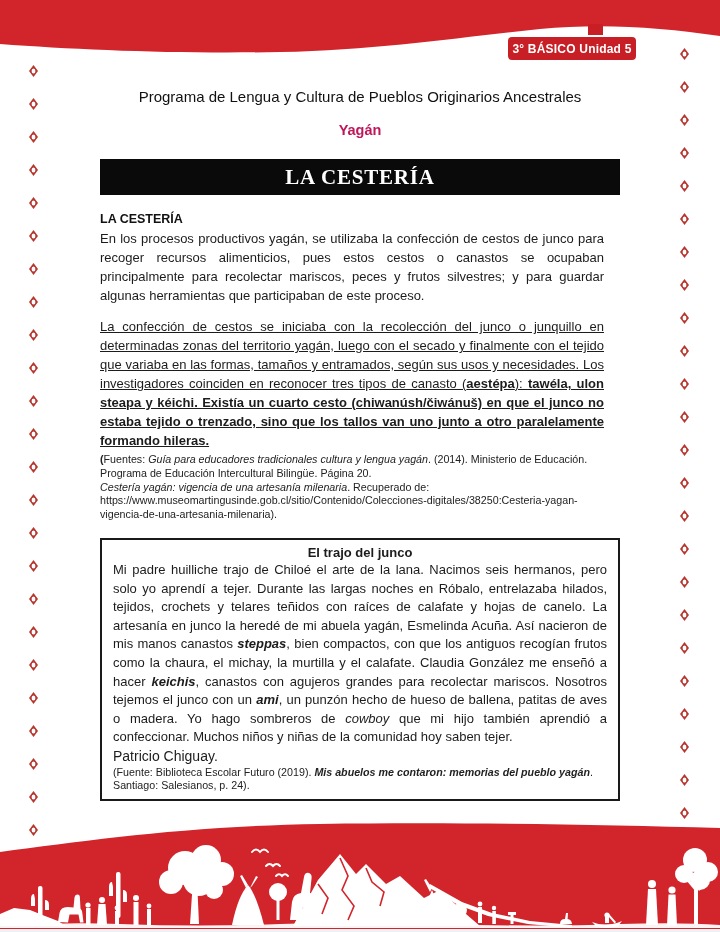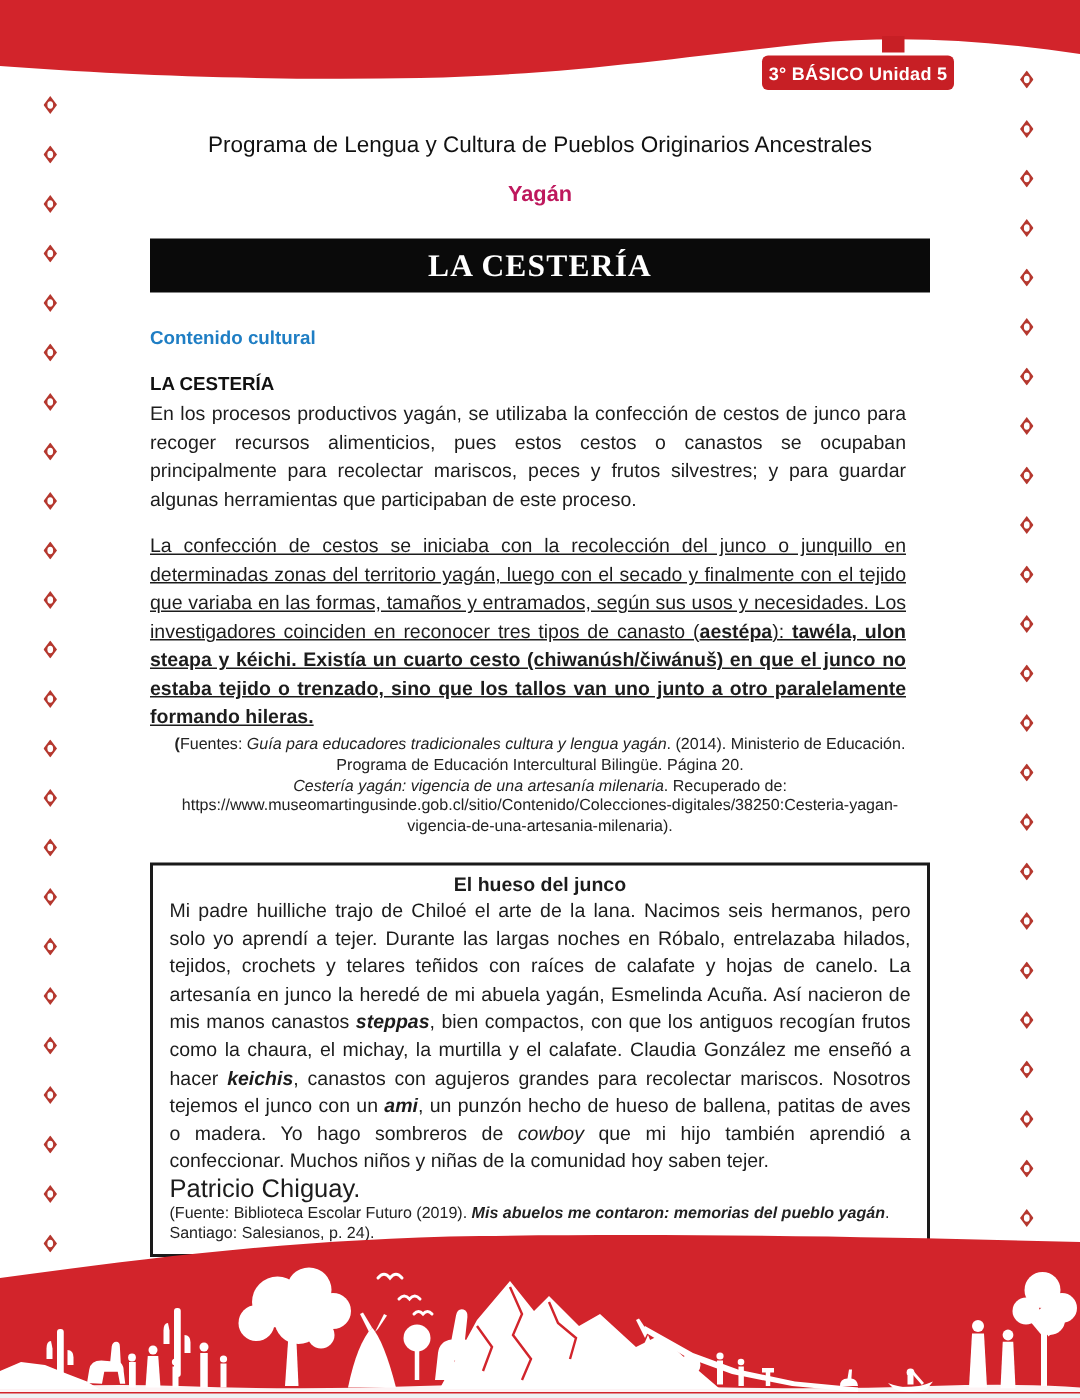--- a/index.html
+++ b/index.html
@@ -25,27 +25,27 @@
   .banner{
     margin-top:20px; height:36px; background:#0a0a0a; color:#ffffff;
     display:flex; align-items:center; justify-content:center;
     font-family:"Liberation Serif", serif; font-weight:bold; font-size:21px; letter-spacing:.8px;
   }
   .section-label{margin-top:23px; font-size:12.5px; font-weight:bold; color:#1f7ec4;}
   .article-heading{margin:17px 0 0 0; font-size:12.5px; font-weight:bold; color:#111;}
   .para{margin:3px 16px 0 0; font-size:13px; line-height:19px; text-align:justify;}
   .para + .para{margin-top:12px;text-decoration:underline;}
   .citation{
-    margin-top:3px; font-size:10.7px; line-height:13.8px; text-align:center;
+    margin-top:3px; font-size:10.7px; line-height:13.8px; text-align:left;
     overflow-wrap:anywhere; color:#222;
   }
   .quote-box{margin-top:16px; border:2px solid #1a1a1a; padding:5px 11px 7px 11px;}
   .box-title{font-size:13px; font-weight:bold; text-align:center; margin:0;}
   .box-body{margin:1px 0 0 0; font-size:13px; line-height:18.6px; text-align:justify;}
-  .signature{margin:0; font-size:17px; line-height:18.6px;}
+  .signature{margin:0; font-size:14px; line-height:18.6px;}
   .box-source{margin:0; font-size:10.7px; line-height:13.2px; text-align:left; color:#222;}
   
   .footer-art{position:absolute; left:0; bottom:0; width:720px; height:110px; display:block;}
 </style>
 </head>
 <body>
 
 <div class="page">
 
   <svg class="header-wave" viewBox="0 0 720 70" preserveAspectRatio="none" aria-hidden="true">
@@ -252,31 +252,30 @@
     </div>
 
   <div class="content">
     <h1 class="program-title">Programa de Lengua y Cultura de Pueblos Originarios Ancestrales</h1>
     <h2 class="language-title">Yagán</h2>
 
     <div class="banner">
       <span>LA CESTERÍA</span>
     </div>
 
-    <div class="section-label">Contenido cultural</div>
 
     <h3 class="article-heading">LA CESTERÍA</h3>
 
     <p class="para">En los procesos productivos yagán, se utilizaba la confección de cestos de junco para recoger recursos alimenticios, pues estos cestos o canastos se ocupaban principalmente para recolectar mariscos, peces y frutos silvestres; y para guardar algunas herramientas que participaban de este proceso.</p>
     <p class="para"><span>La confección de cestos se iniciaba con la recolección del junco o junquillo en determinadas zonas del territorio yagán, luego con el secado y finalmente con el tejido que variaba en las formas, tamaños y entramados, según sus usos y necesidades. Los investigadores coinciden en reconocer tres tipos de canasto (</span><span style="font-weight: bold;">aestépa</span><span>): </span><span style="font-weight: bold;">tawéla, ulon steapa y kéichi. Existía un cuarto cesto (chiwanúsh/čiwánuš) en que el junco no estaba tejido o trenzado, sino que los tallos van uno junto a otro paralelamente formando hileras.</span></p>
 
     <div class="citation"><span style="font-weight: bold;">(</span><span>Fuentes: </span><span style="font-style: italic;">Guía para educadores tradicionales cultura y lengua yagán</span><span>. (2014). Ministerio de Educación. Programa de Educación Intercultural Bilingüe. Página 20.</span><br><span style="font-style: italic;">Cestería yagán: vigencia de una artesanía milenaria</span><span>. Recuperado de:</span><br><span>https://www.museomartingusinde.gob.cl/sitio/Contenido/Colecciones-digitales/38250:Cesteria-yagan-vigencia-de-una-artesania-milenaria).</span></div>
 
     <div class="quote-box">
-      <p class="box-title">El hueso del junco</p>
+      <p class="box-title">El trajo del junco</p>
       <p class="box-body"><span>Mi padre huilliche trajo de Chiloé el arte de la lana. Nacimos seis hermanos, pero solo yo aprendí a tejer. Durante las largas noches en Róbalo, entrelazaba hilados, tejidos, crochets y telares teñidos con raíces de calafate y hojas de canelo. La artesanía en junco la heredé de mi abuela yagán, Esmelinda Acuña. Así nacieron de mis manos canastos </span><span style="font-weight: bold; font-style: italic;">steppas</span><span>, bien compactos, con que los antiguos recogían frutos como la chaura, el michay, la murtilla y el calafate. Claudia González me enseñó a hacer </span><span style="font-weight: bold; font-style: italic;">keichis</span><span>, canastos con agujeros grandes para recolectar mariscos. Nosotros tejemos el junco con un </span><span style="font-weight: bold; font-style: italic;">ami</span><span>, un punzón hecho de hueso de ballena, patitas de aves o madera. Yo hago sombreros de </span><span style="font-style: italic;">cowboy</span><span> que mi hijo también aprendió a confeccionar. Muchos niños y niñas de la comunidad hoy saben tejer.</span></p>
       <p class="signature">Patricio Chiguay.</p>
       <p class="box-source"><span>(Fuente: Biblioteca Escolar Futuro (2019). </span><span style="font-style: italic; font-weight: bold;">Mis abuelos me contaron: memorias del pueblo yagán</span><span>. Santiago: Salesianos, p. 24).</span></p>
     </div>
   </div>
 
   <svg class="footer-art" viewBox="0 0 720 110" preserveAspectRatio="none" aria-hidden="true">
 
     <path d="M0 30 C90 18 190 4 320 2 C470 0 600 3 720 6 V110 H0 Z" fill="#d2242b"></path>
 

